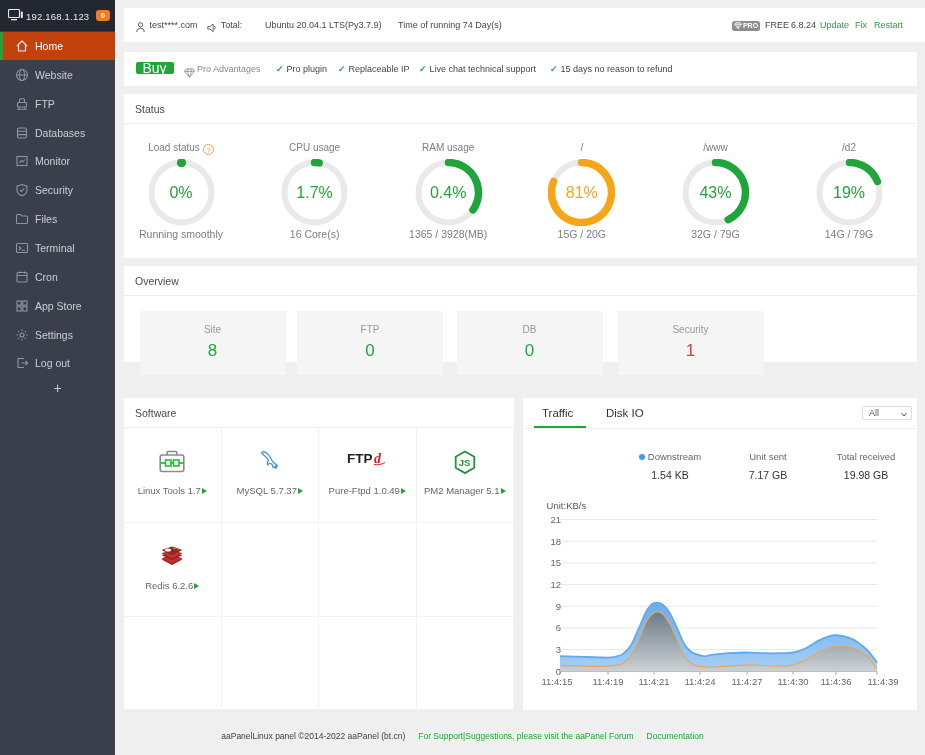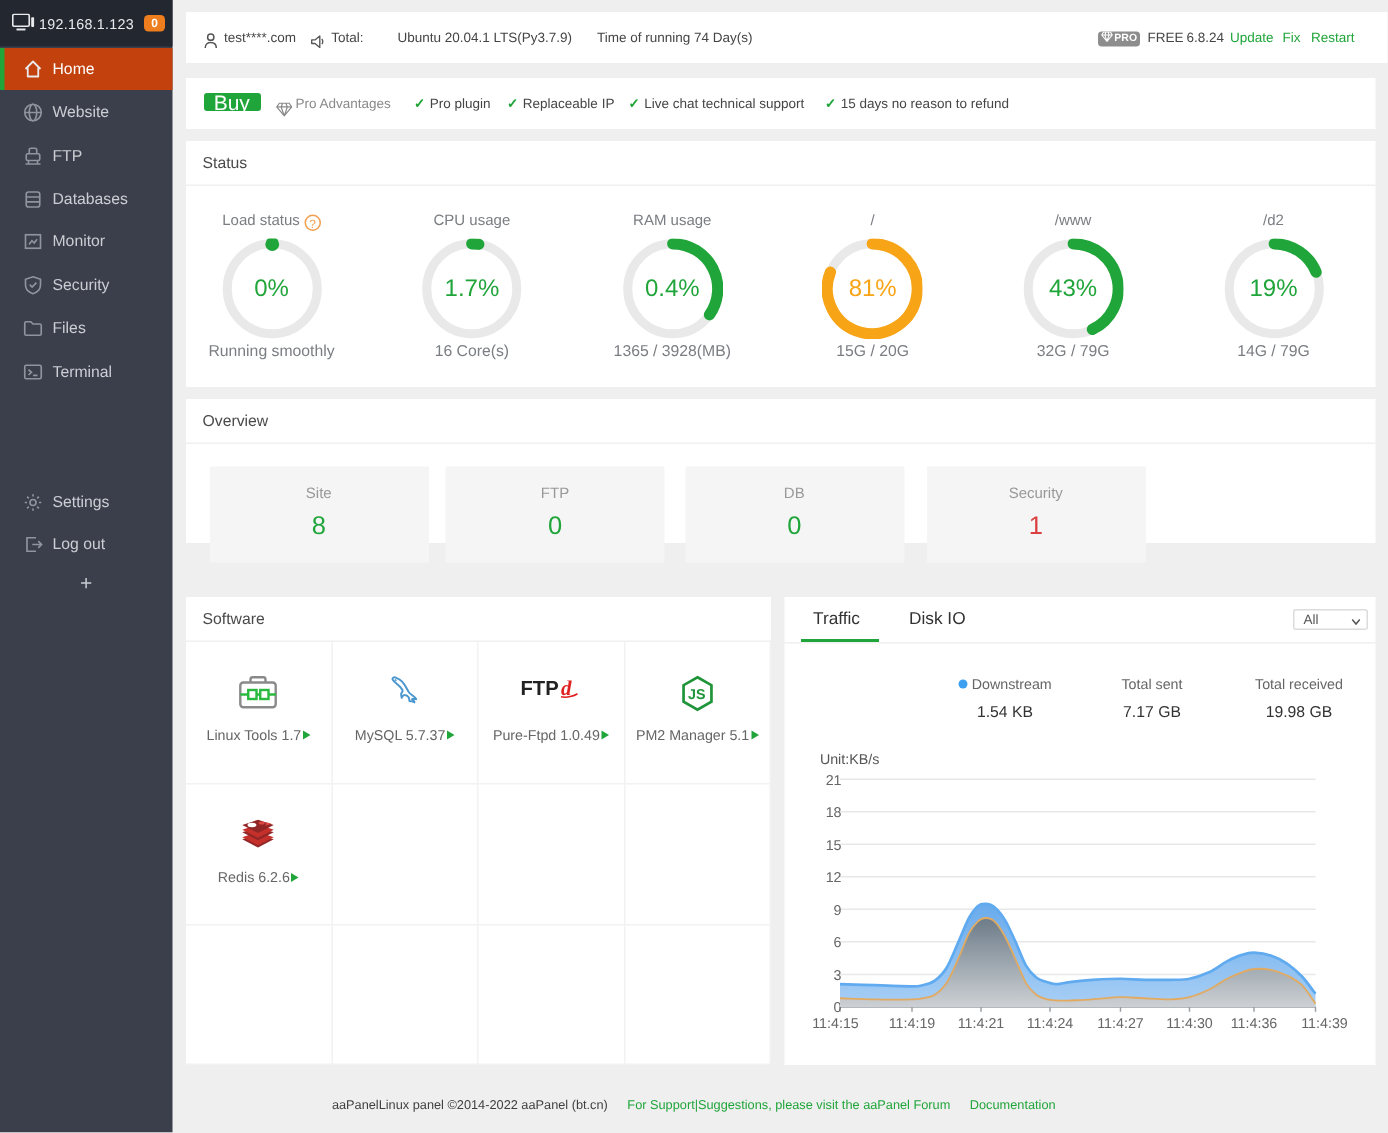--- a/index.html
+++ b/index.html
@@ -115,20 +115,36 @@
       </svg>
       <span>Files</span>
     </div>
 <div class="mi" style="top:233.45000000000002px">
       <svg width="14" height="14" viewBox="0 0 14 14">
         <rect x="1.5" y="2.5" width="11" height="9" rx="1" fill="none" stroke="#8f949e" stroke-width="1.1"></rect>
         <path d="M4,5.5 L6,7.2 L4,9 M7,9.2 L10,9.2" fill="none" stroke="#8f949e" stroke-width="1.1"></path>
       </svg>
       <span>Terminal</span>
     </div>
+<div class="mi" style="top:262.3px">
+      <svg width="14" height="14" viewBox="0 0 14 14">
+        <rect x="2" y="2.5" width="10" height="9.5" rx="1" fill="none" stroke="#8f949e" stroke-width="1.1"></rect>
+        <path d="M2,5.5 L12,5.5 M4.5,1.5 L4.5,3.5 M9.5,1.5 L9.5,3.5" stroke="#8f949e" stroke-width="1.1"></path>
+      </svg>
+      <span>Cron</span>
+    </div>
+<div class="mi" style="top:291.15000000000003px">
+      <svg width="14" height="14" viewBox="0 0 14 14">
+        <rect x="2" y="2" width="4.2" height="4.2" fill="none" stroke="#8f949e" stroke-width="1.1"></rect>
+        <rect x="7.8" y="2" width="4.2" height="4.2" fill="none" stroke="#8f949e" stroke-width="1.1"></rect>
+        <rect x="2" y="7.8" width="4.2" height="4.2" fill="none" stroke="#8f949e" stroke-width="1.1"></rect>
+        <rect x="7.8" y="7.8" width="4.2" height="4.2" fill="none" stroke="#8f949e" stroke-width="1.1"></rect>
+      </svg>
+      <span>App Store</span>
+    </div>
 <div class="mi" style="top:320.0px">
       <svg width="14" height="14" viewBox="0 0 14 14">
         <circle cx="7" cy="7" r="2" fill="none" stroke="#8f949e" stroke-width="1.1"></circle>
         <path d="M7,1.5 L7,3 M7,11 L7,12.5 M1.5,7 L3,7 M11,7 L12.5,7 M3.1,3.1 L4.2,4.2 M9.8,9.8 L10.9,10.9 M10.9,3.1 L9.8,4.2 M4.2,9.8 L3.1,10.9" stroke="#8f949e" stroke-width="1.1"></path>
       </svg>
       <span>Settings</span>
     </div>
 <div class="mi" style="top:348.85px">
       <svg width="14" height="14" viewBox="0 0 14 14">
         <path d="M9,2.5 L3,2.5 L3,11.5 L9,11.5" fill="none" stroke="#8f949e" stroke-width="1.1"></path>
@@ -311,21 +327,21 @@
 <div id="tabline"></div>
 <div id="tabbord"></div>
 <div id="allsel">All<svg width="6" height="5" viewBox="0 0 6 5">
         <path d="M0.5,1 L3,4 L5.5,1" fill="none" stroke="#555" stroke-width="1"></path>
       </svg></div>
 <div class="leg" style="left:98px">
       <div class="ll"><span class="dot" style="background:#3d9ff0"></span>Downstream</div>
       <div class="lv">1.54 KB</div>
     </div>
 <div class="leg" style="left:196px">
-      <div class="ll">Total sent</div>
+      <div class="ll">Unit sent</div>
       <div class="lv">7.17 GB</div>
     </div>
 <div class="leg" style="left:294px">
       <div class="ll">Total received</div>
       <div class="lv">19.98 GB</div>
     </div>
 <svg id="chart" width="394" height="312" style="position:absolute;left:0;top:0">
 <defs>
 <linearGradient id="gblue" x1="0" y1="121" x2="0" y2="273" gradientUnits="userSpaceOnUse">
 <stop offset="0" stop-color="#1b7fe0"></stop>

